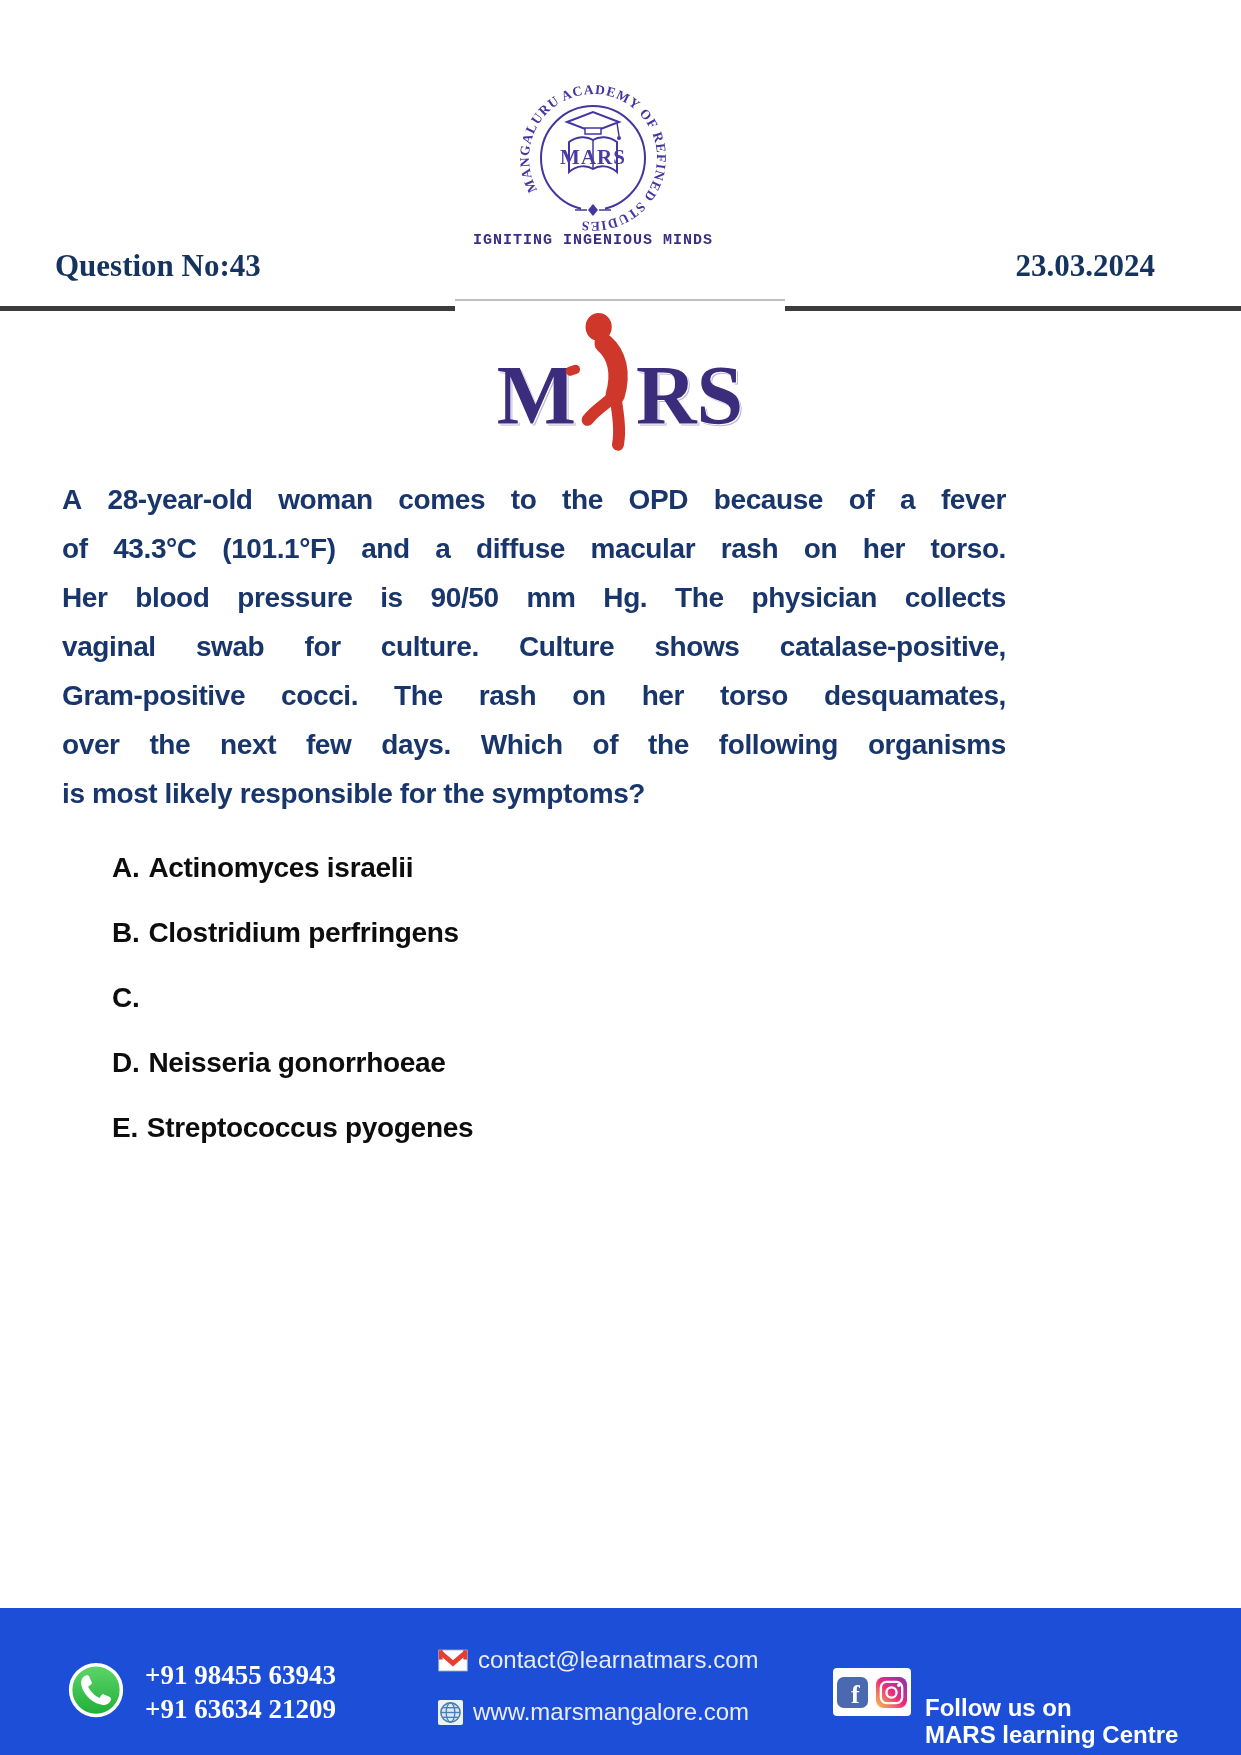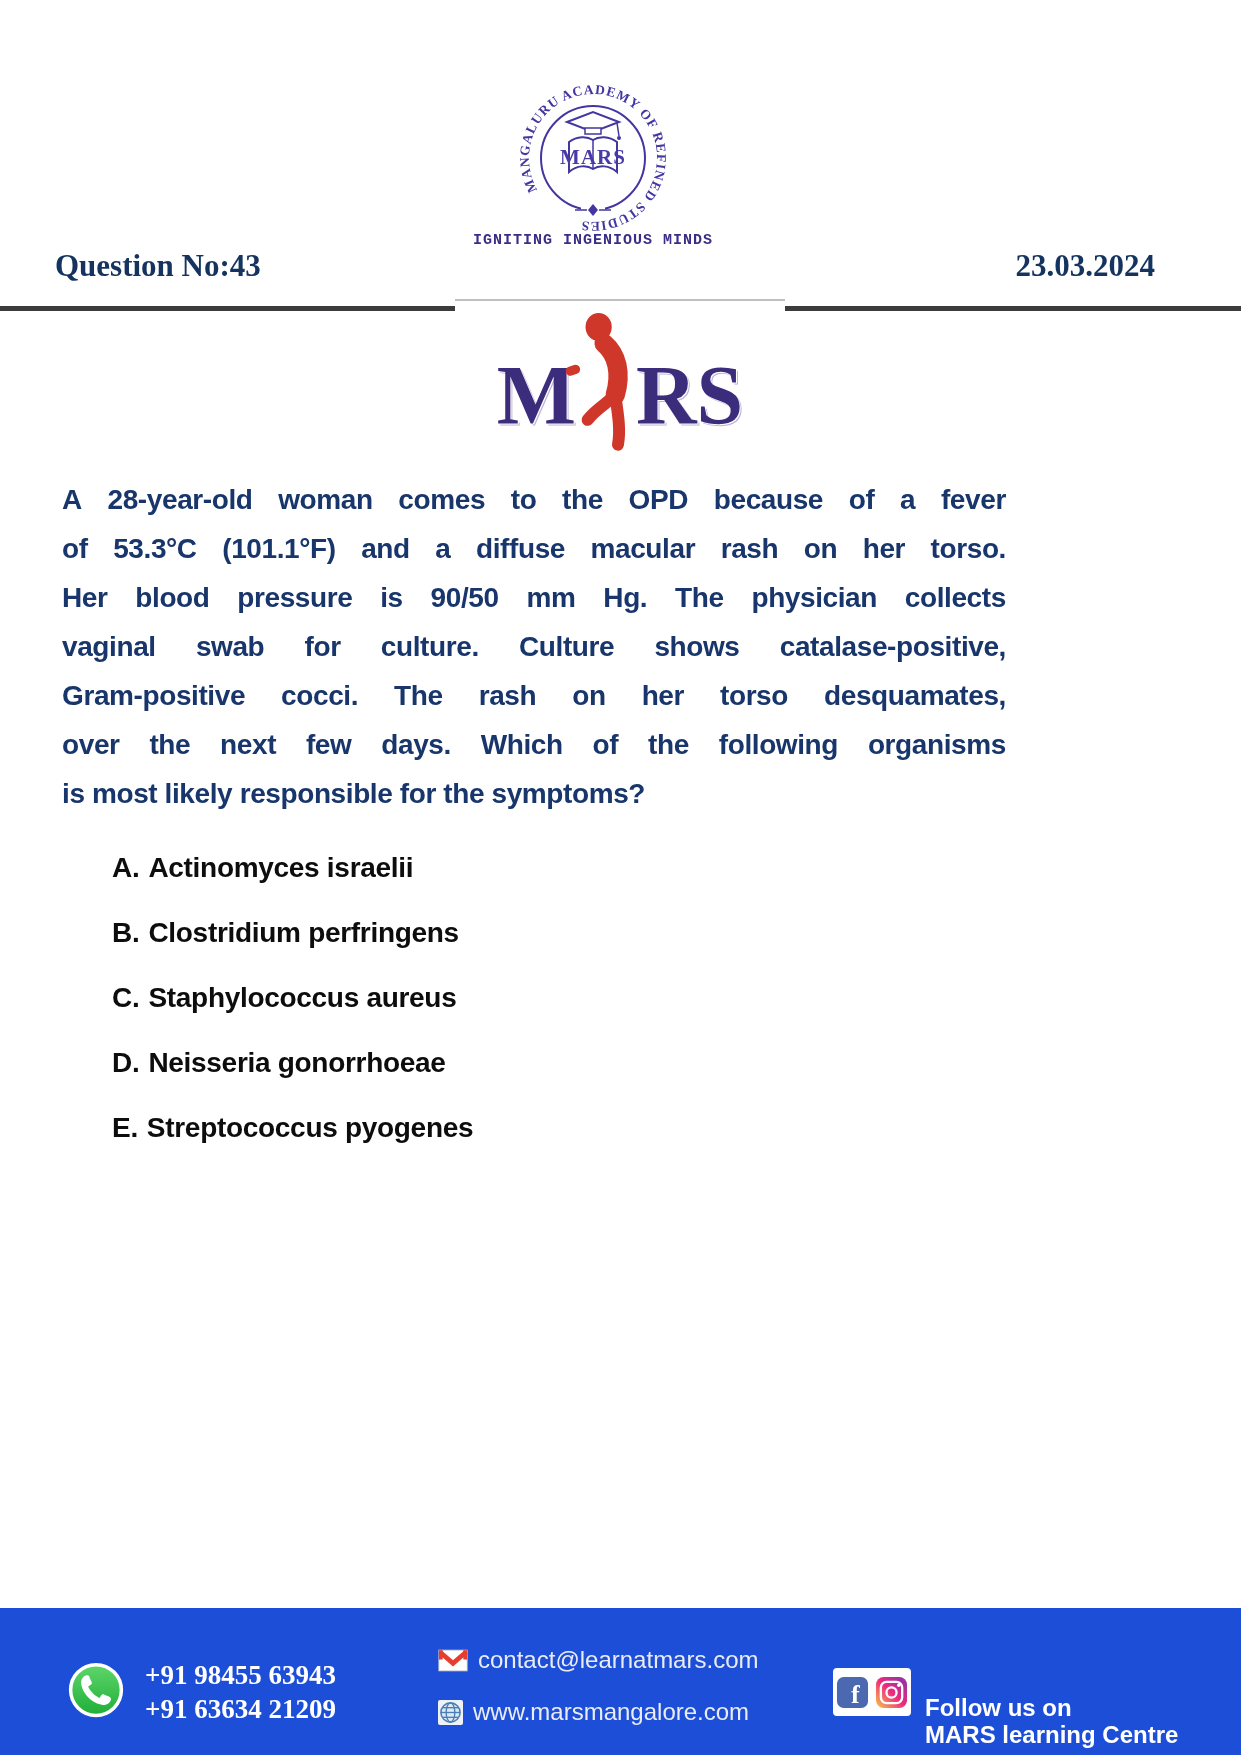--- a/index.html
+++ b/index.html
@@ -158,21 +158,21 @@
         <span>to</span>
         <span>the</span>
         <span>OPD</span>
         <span>because</span>
         <span>of</span>
         <span>a</span>
         <span>fever</span>
       </div>
     <div class="qline j">
         <span>of</span>
-        <span>53.3°C</span>
+        <span>43.3°C</span>
         <span>(101.1°F)</span>
         <span>and</span>
         <span>a</span>
         <span>diffuse</span>
         <span>macular</span>
         <span>rash</span>
         <span>on</span>
         <span>her</span>
         <span>torso.</span>
       </div>
@@ -226,21 +226,20 @@
     <div class="option">
       <span class="letter">A.</span>
       <span>Actinomyces israelii</span>
     </div>
     <div class="option">
       <span class="letter">B.</span>
       <span>Clostridium perfringens</span>
     </div>
     <div class="option">
       <span class="letter">C.</span>
-      <span>Staphylococcus aureus</span>
     </div>
     <div class="option">
       <span class="letter">D.</span>
       <span>Neisseria gonorrhoeae</span>
     </div>
     <div class="option">
       <span class="letter">E.</span>
       <span>Streptococcus pyogenes</span>
     </div>
   </div>

